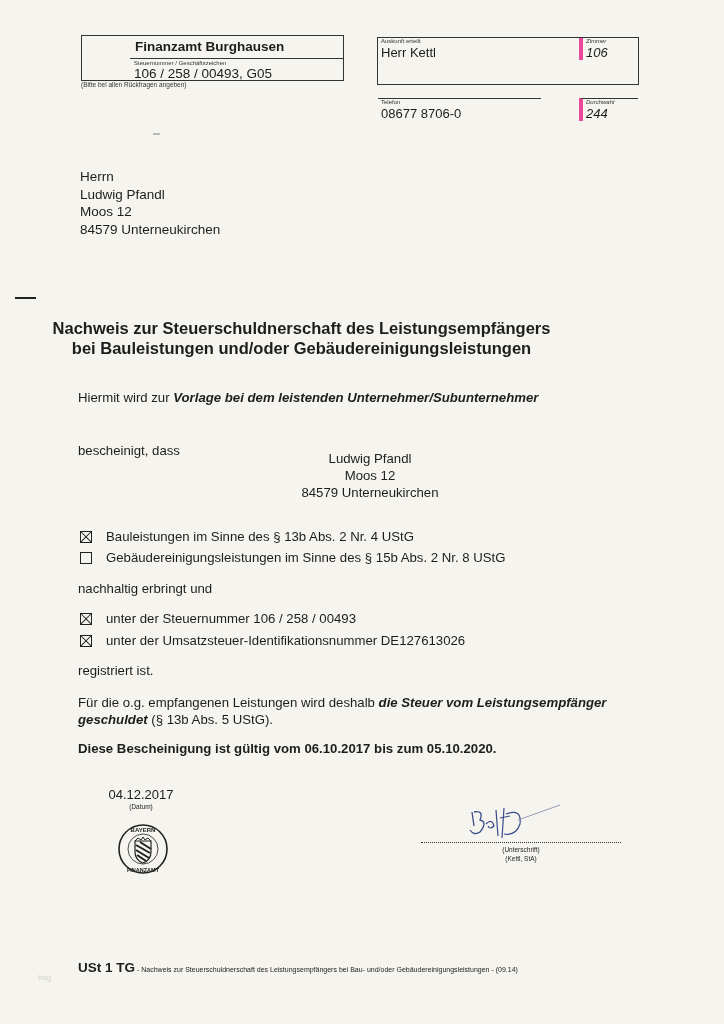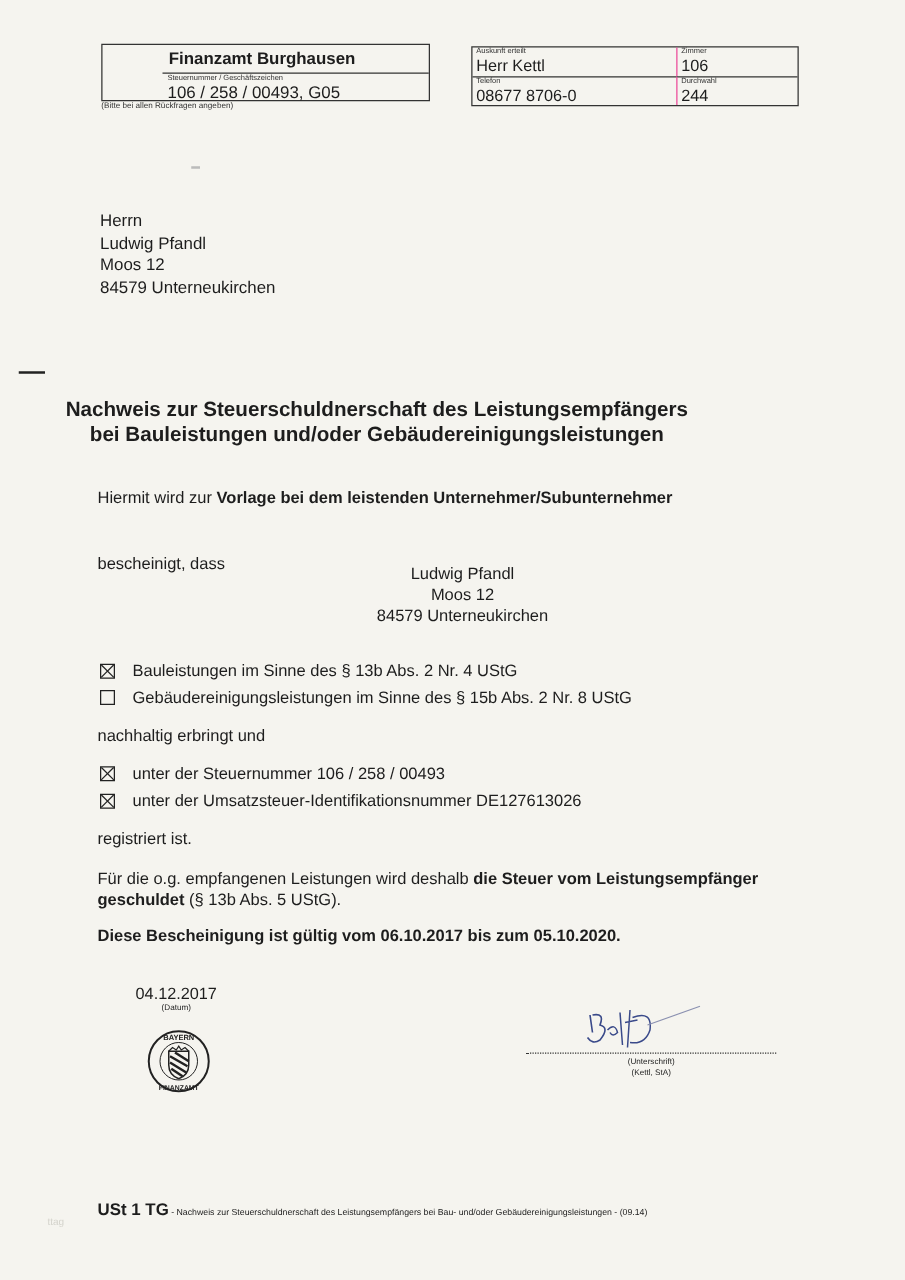--- a/index.html
+++ b/index.html
@@ -39,26 +39,27 @@
       left: 81px; top: 81px; font-size: 6.5px; color: #333;
     }
 
     .box-right {
       left: 377px; top: 37px; width: 262px; height: 48px;
       border: 1.5px solid #333;
       box-sizing: border-box;
       display: grid;
       grid-template-columns: 163px 1fr;
       grid-template-rows: 1fr 1fr;
+      gap: 38px;
     }
     .box-right .cell {
       box-sizing: border-box;
       padding-left: 3px;
     }
-    .box-right .cell.bl { border-left: 1px solid #ec4899; }
+    .box-right .cell.bl { border-left: 4px solid #ec4899; font-style: italic; }
     .box-right .cell.bt { border-top: 1px solid #333; }
     .box-right .lbl { font-size: 6px; line-height: 7px; color: #333; }
     .box-right .val { font-size: 13px; line-height: 15px; }
 
     
     .address {
       left: 80px; top: 168px;
       font-size: 13.5px; line-height: 17.5px;
     }
 
@@ -72,21 +73,21 @@
     
     .title {
       left: 0; width: 593px; top: 318px; text-align: center;
       font-weight: bold; font-size: 16.5px; line-height: 20px;
       padding-left: 10px; box-sizing: border-box;
     }
 
     .p {
       left: 78px; font-size: 13.2px; line-height: 17px;
     }
-    .p b { font-weight: bold; }
+    .p b { font-weight: bold; font-style: italic; }
 
     .center-block {
       left: 250px; width: 240px; top: 450px; text-align: center;
       font-size: 13.2px; line-height: 17px;
     }
 
     .check-row {
       left: 78px; font-size: 13.2px; line-height: 17px;
       display: flex; align-items: center;
     }

